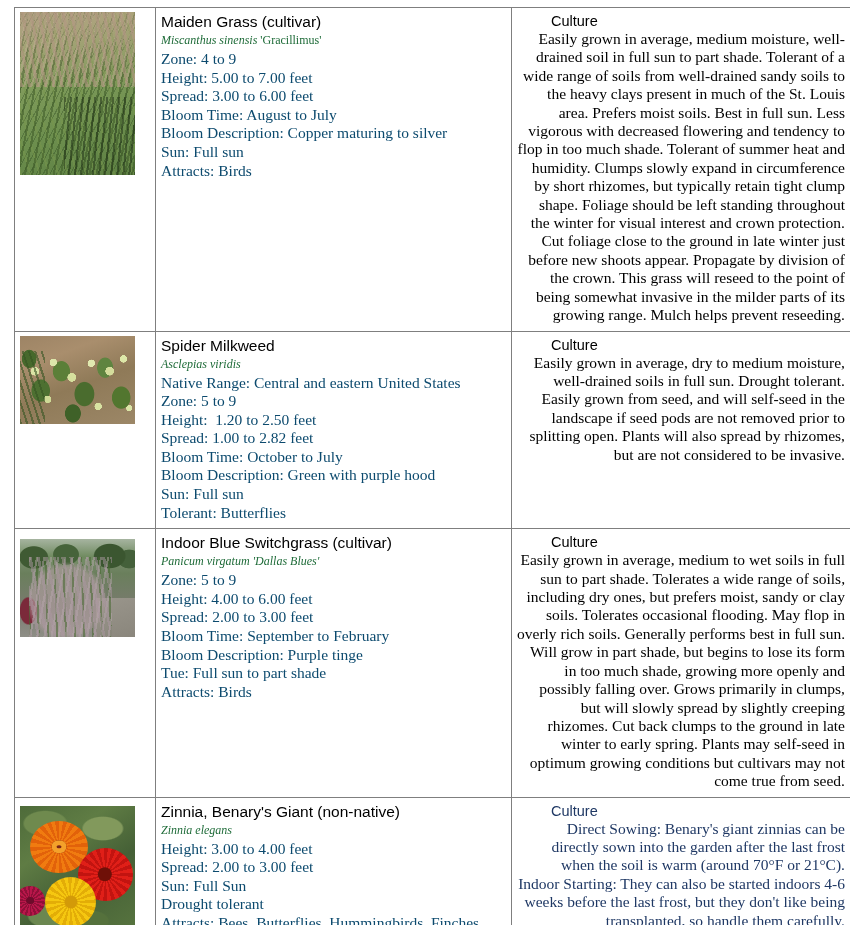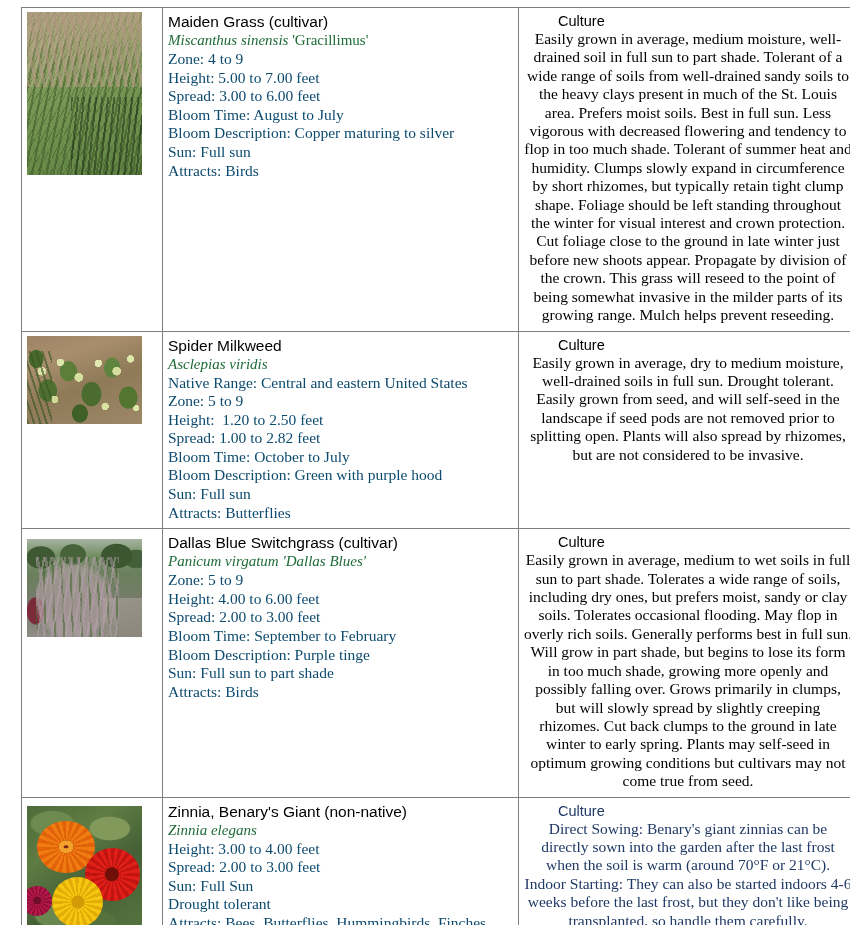--- a/index.html
+++ b/index.html
@@ -12,21 +12,21 @@
     height: 925px;
     font-family: "Liberation Serif", serif;
     color: #000000;
     overflow: hidden;
   }
   .page {
     width: 850px;
     height: 925px;
     position: relative;
     box-sizing: border-box;
-    padding: 7px 7px 0 21px;
+    padding: 7px 7px 0 14px;
   }
   table.plant-table {
     width: 836px;
     border-collapse: collapse;
     table-layout: fixed;
   }
   table.plant-table td {
     border: 1px solid #7f7f7f;
     vertical-align: top;
     padding: 4px 5px 6px 5px;
@@ -52,21 +52,21 @@
   .common-name {
     font-family: "Liberation Sans", sans-serif;
     font-size: 15.5px;
     line-height: 19px;
     color: #000;
     white-space: pre;
   }
   .botanical-name {
     font-family: "Liberation Serif", serif;
     font-style: italic;
-    font-size: 15px;
+    font-size: 12px;
     line-height: 19px;
     color: #1e6b38;
     white-space: pre;
   }
   .botanical-name .cv-upright { font-style: normal; }
   .attr-line {
     font-family: "Liberation Serif", serif;
     font-size: 15.5px;
     line-height: 18.6px;
     color: #0c4a6e;
@@ -80,21 +80,21 @@
     line-height: 18px;
     color: #000;
     white-space: pre;
     margin-left: 34px;
   }
   .culture-body {
     font-family: "Liberation Serif", serif;
     font-size: 15.5px;
     line-height: 18.4px;
     color: #000;
-    text-align: center;
+    text-align: right;
   }
   .culture-body.navy { color: #1f3864; }
   .culture-head.navy { color: #1f3864; }
   .culture-body p { margin: 0; }
 
   
 
   
   .pic-maiden {
     background:
@@ -286,49 +286,49 @@
         <td>
           <div class="common-name">Spider Milkweed</div>
           <div class="botanical-name"><span>Asclepias viridis</span></div>
           <div class="attr-line">Native Range: Central and eastern United States</div>
           <div class="attr-line">Zone: 5 to 9</div>
           <div class="attr-line">Height:  1.20 to 2.50 feet</div>
           <div class="attr-line">Spread: 1.00 to 2.82 feet</div>
           <div class="attr-line">Bloom Time: October to July</div>
           <div class="attr-line">Bloom Description: Green with purple hood</div>
           <div class="attr-line">Sun: Full sun</div>
-          <div class="attr-line">Attracts: Butterflies</div>
+          <div class="attr-line">Tolerant: Butterflies</div>
         </td>
         <td>
           <div class="culture-head">Culture</div>
           <div class="culture-body">
             <p>Easily grown in average, dry to medium moisture, well-drained soils in full sun. Drought tolerant. Easily grown from seed, and will self-seed in the landscape if seed pods are not removed prior to splitting open. Plants will also spread by rhizomes, but are not considered to be invasive.</p>
           </div>
         </td>
       </tr>
 
       <tr>
         <td class="photo-cell">
           <div class="photo-frame pic-switch" style="width:115px;height:98px;margin-top:6px;">
             <div class="sky"></div>
             <div class="trees"></div>
             <div class="pavement"></div>
             <div class="redshrub"></div>
             <div class="clump"></div>
           </div>
         </td>
         <td>
-          <div class="common-name">Dallas Blue Switchgrass (cultivar)</div>
+          <div class="common-name">Indoor Blue Switchgrass (cultivar)</div>
           <div class="botanical-name"><span>Panicum virgatum 'Dallas Blues'</span></div>
           <div class="attr-line">Zone: 5 to 9</div>
           <div class="attr-line">Height: 4.00 to 6.00 feet</div>
           <div class="attr-line">Spread: 2.00 to 3.00 feet</div>
           <div class="attr-line">Bloom Time: September to February</div>
           <div class="attr-line">Bloom Description: Purple tinge</div>
-          <div class="attr-line">Sun: Full sun to part shade</div>
+          <div class="attr-line">Tue: Full sun to part shade</div>
           <div class="attr-line">Attracts: Birds</div>
         </td>
         <td>
           <div class="culture-head">Culture</div>
           <div class="culture-body">
             <p>Easily grown in average, medium to wet soils in full sun to part shade. Tolerates a wide range of soils, including dry ones, but prefers moist, sandy or clay soils. Tolerates occasional flooding. May flop in overly rich soils. Generally performs best in full sun. Will grow in part shade, but begins to lose its form in too much shade, growing more openly and possibly falling over. Grows primarily in clumps, but will slowly spread by slightly creeping rhizomes. Cut back clumps to the ground in late winter to early spring. Plants may self-seed in optimum growing conditions but cultivars may not come true from seed.</p>
           </div>
         </td>
       </tr>
 

